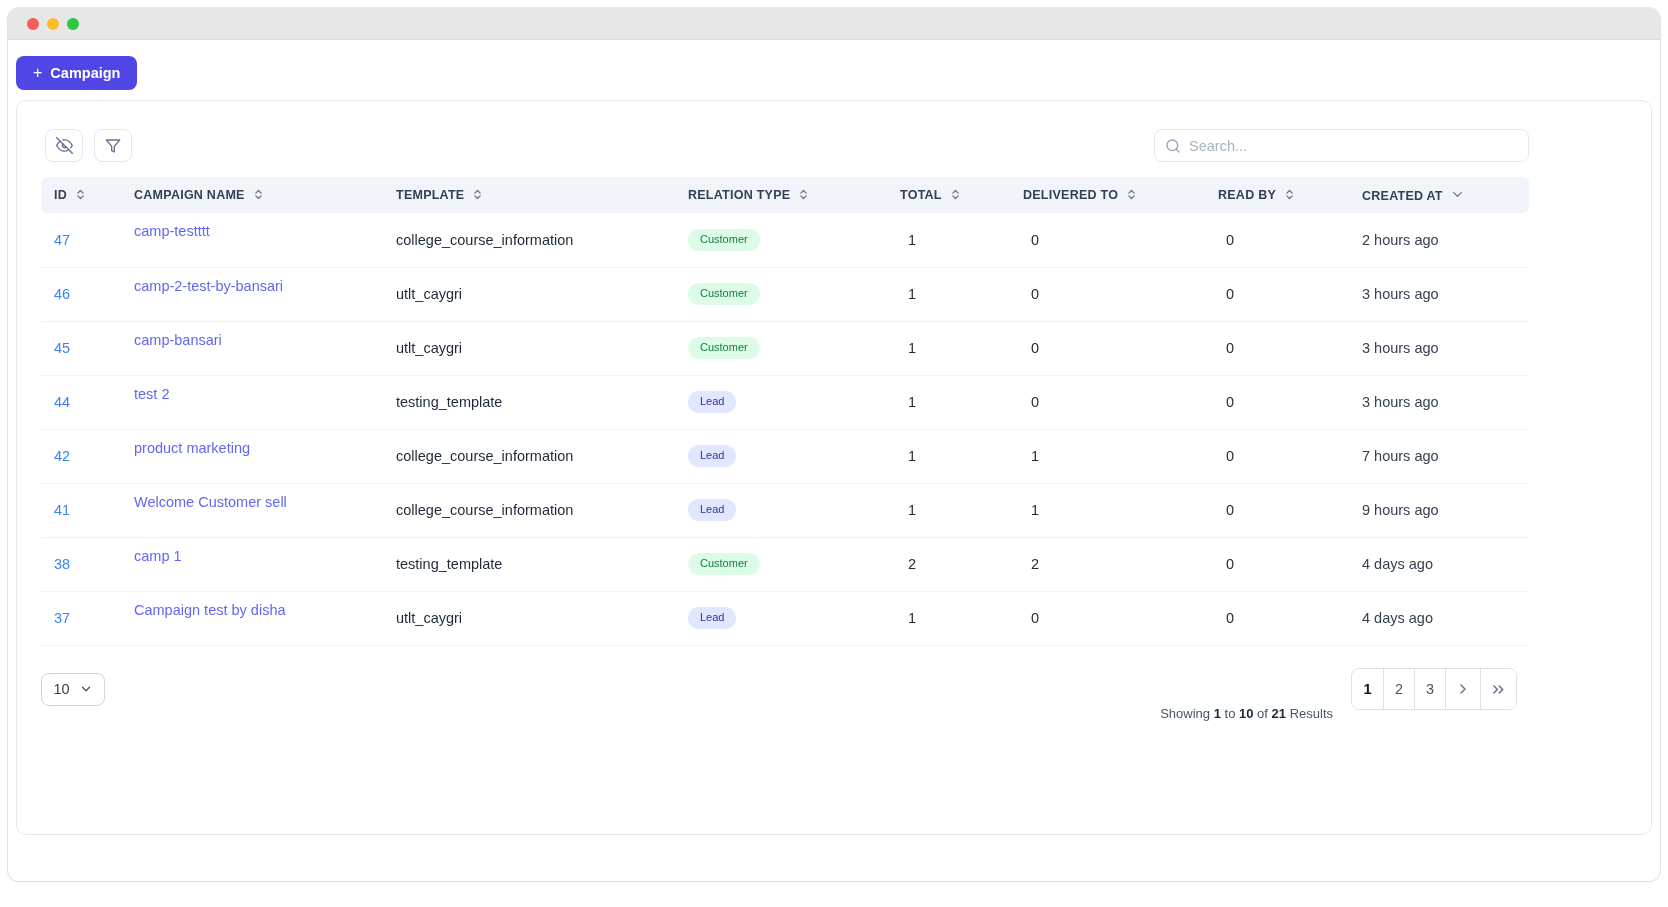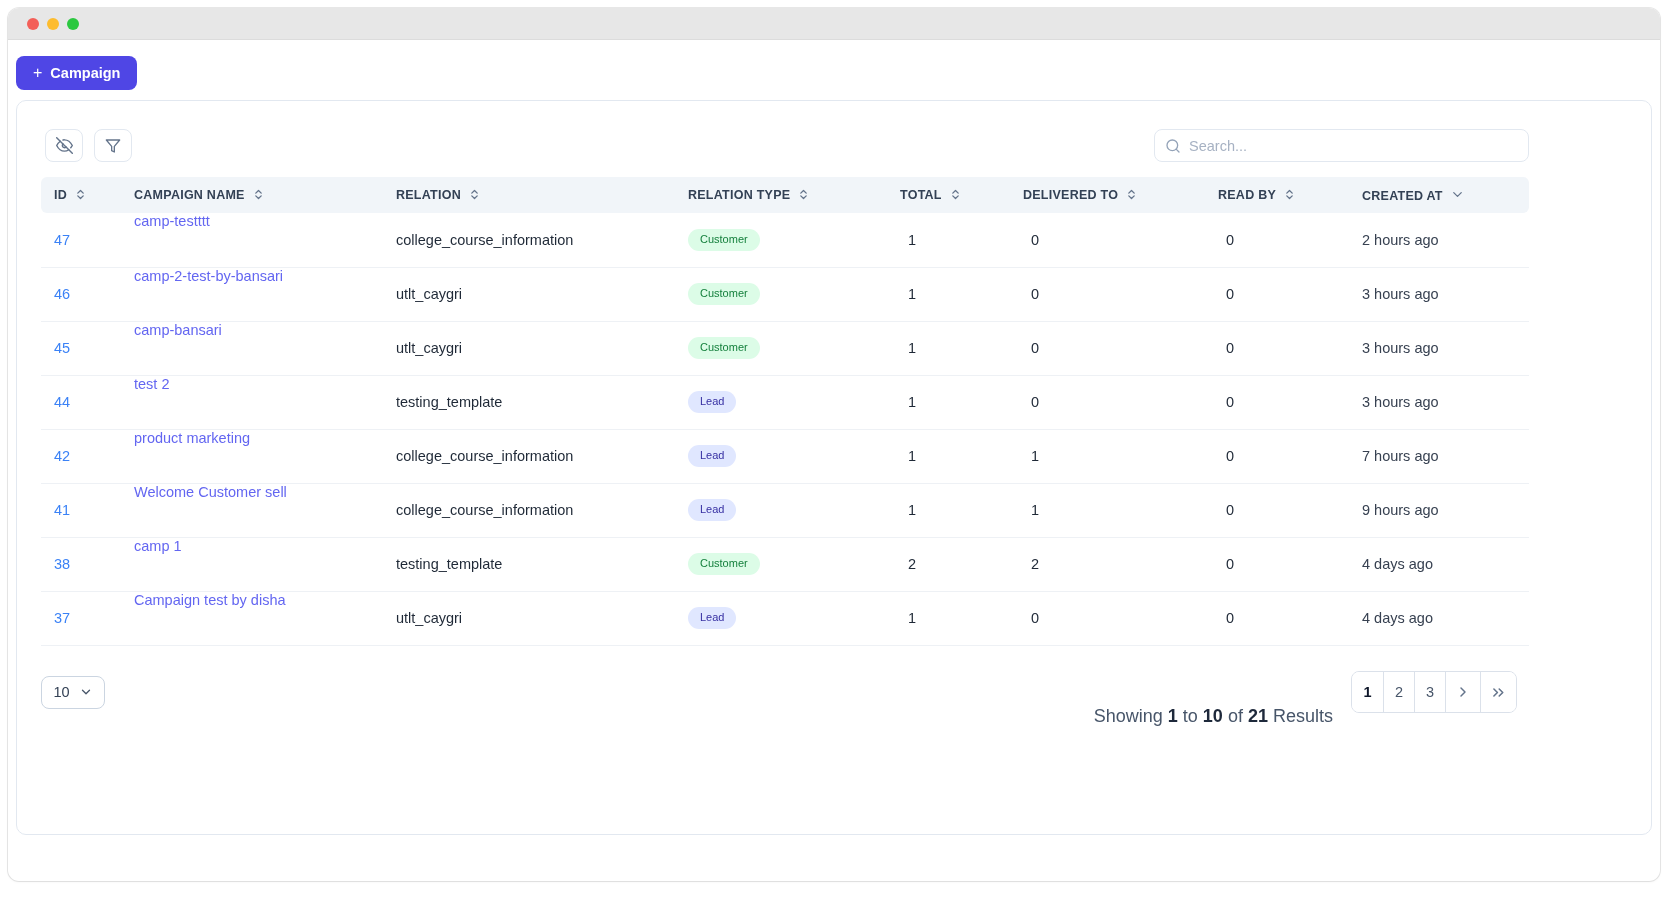--- a/index.html
+++ b/index.html
@@ -58,39 +58,39 @@
     cursor:pointer; white-space:nowrap;
   }
   thead th:first-child { padding-left:13px; border-radius:6px 0 0 6px;margin-left:18px; }
   thead th:last-child { border-radius:0 6px 6px 0; }
   thead th .sort-ic { margin-left:7px; vertical-align:-2px; stroke:#64748b; }
   tbody td {
     height:54px; border-bottom:1px solid #eef1f5; vertical-align:middle;
     font-size:14.5px; color:#1f2937; white-space:nowrap;
   }
   tbody td.cell-id { padding-left:13px; color:#3b82f6; }
-  tbody td.cell-name { vertical-align:top; }
+  tbody td.cell-name { vertical-align:top; padding-top:10px; }
   tbody td.cell-name a { color:#6366f1; text-decoration:none; cursor:pointer; }
   tbody td.cell-num { padding-left:8px; }
   tbody td.cell-created { color:#374151; }
   .badge {
     display:inline-block; padding:4px 12px 5px; border-radius:999px;
     font-size:11px; font-weight:400; line-height:1.2;
   }
   .badge-customer { background:#dcfce7; color:#15803d; }
   .badge-lead { background:#e0e7ff; color:#3730a3; }
 
   .footer { display:flex; align-items:center; width:1488px; margin-top:12px; }
   .pagesize-btn {
     width:64px; height:33px; border:1px solid #cbd5e1; border-radius:8px; background:#fff;
     display:inline-flex; align-items:center; justify-content:center; gap:9px;
     font-size:14.5px; color:#334155; font-family:inherit; cursor:pointer;
   }
   .pagesize-btn svg { stroke:#475569; }
-  .showing { margin-left:auto; font-size:18px; color:#475569;margin-top:48px; }
+  .showing { margin-left:auto; font-size:13px; color:#475569;margin-top:48px; }
   .showing b { color:#1e293b; font-weight:700; }
   .pager { display:inline-flex; margin-left:18px; margin-right:12px; border:1px solid #dbe1ea; border-radius:8px; overflow:hidden; background:#fff; }
   .pager button {
     min-width:31px; height:40px; border:none; border-left:1px solid #dbe1ea; background:#fff;
     font-size:14.5px; color:#475569; font-family:inherit; cursor:pointer;
     display:inline-flex; align-items:center; justify-content:center; padding:0 9px;
   }
   .pager button:first-child { border-left:none; }
   .pager button.active { color:#0f172a; font-weight:700; }
   .pager button svg { stroke:#64748b; }
@@ -155,21 +155,21 @@
           <thead>
               <tr id="thead-row">
                 <th><span>ID</span><svg class="sort-ic" width="13" height="13" viewBox="0 0 24 24" fill="none" stroke-width="2.4" stroke-linecap="round" stroke-linejoin="round">
                     <path d="M7 9.5l5-5 5 5"></path>
                     <path d="M7 14.5l5 5 5-5"></path>
                   </svg></th>
                 <th><span>CAMPAIGN NAME</span><svg class="sort-ic" width="13" height="13" viewBox="0 0 24 24" fill="none" stroke-width="2.4" stroke-linecap="round" stroke-linejoin="round">
                     <path d="M7 9.5l5-5 5 5"></path>
                     <path d="M7 14.5l5 5 5-5"></path>
                   </svg></th>
-                <th><span>RELATION</span><svg class="sort-ic" width="13" height="13" viewBox="0 0 24 24" fill="none" stroke-width="2.4" stroke-linecap="round" stroke-linejoin="round">
+                <th><span>TEMPLATE</span><svg class="sort-ic" width="13" height="13" viewBox="0 0 24 24" fill="none" stroke-width="2.4" stroke-linecap="round" stroke-linejoin="round">
                     <path d="M7 9.5l5-5 5 5"></path>
                     <path d="M7 14.5l5 5 5-5"></path>
                   </svg></th>
                 <th><span>RELATION TYPE</span><svg class="sort-ic" width="13" height="13" viewBox="0 0 24 24" fill="none" stroke-width="2.4" stroke-linecap="round" stroke-linejoin="round">
                     <path d="M7 9.5l5-5 5 5"></path>
                     <path d="M7 14.5l5 5 5-5"></path>
                   </svg></th>
                 <th><span>TOTAL</span><svg class="sort-ic" width="13" height="13" viewBox="0 0 24 24" fill="none" stroke-width="2.4" stroke-linecap="round" stroke-linejoin="round">
                     <path d="M7 9.5l5-5 5 5"></path>
                     <path d="M7 14.5l5 5 5-5"></path>

